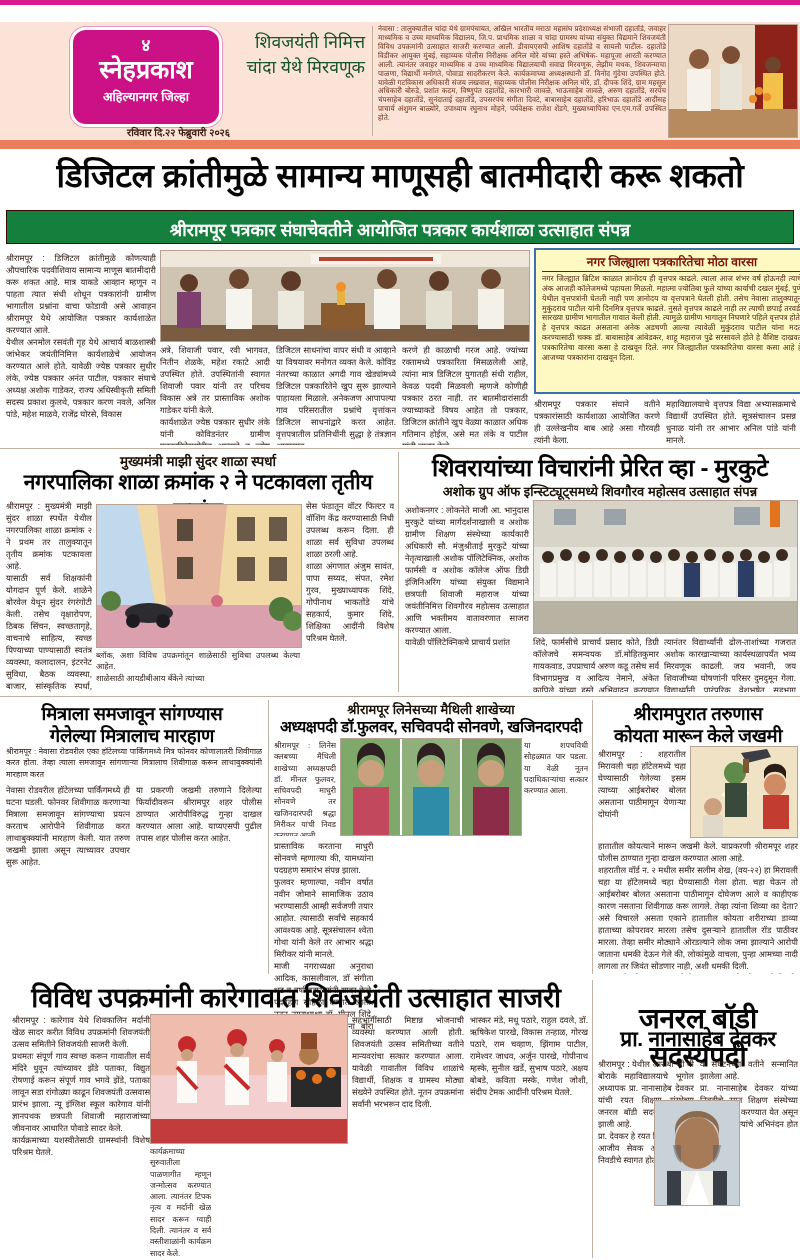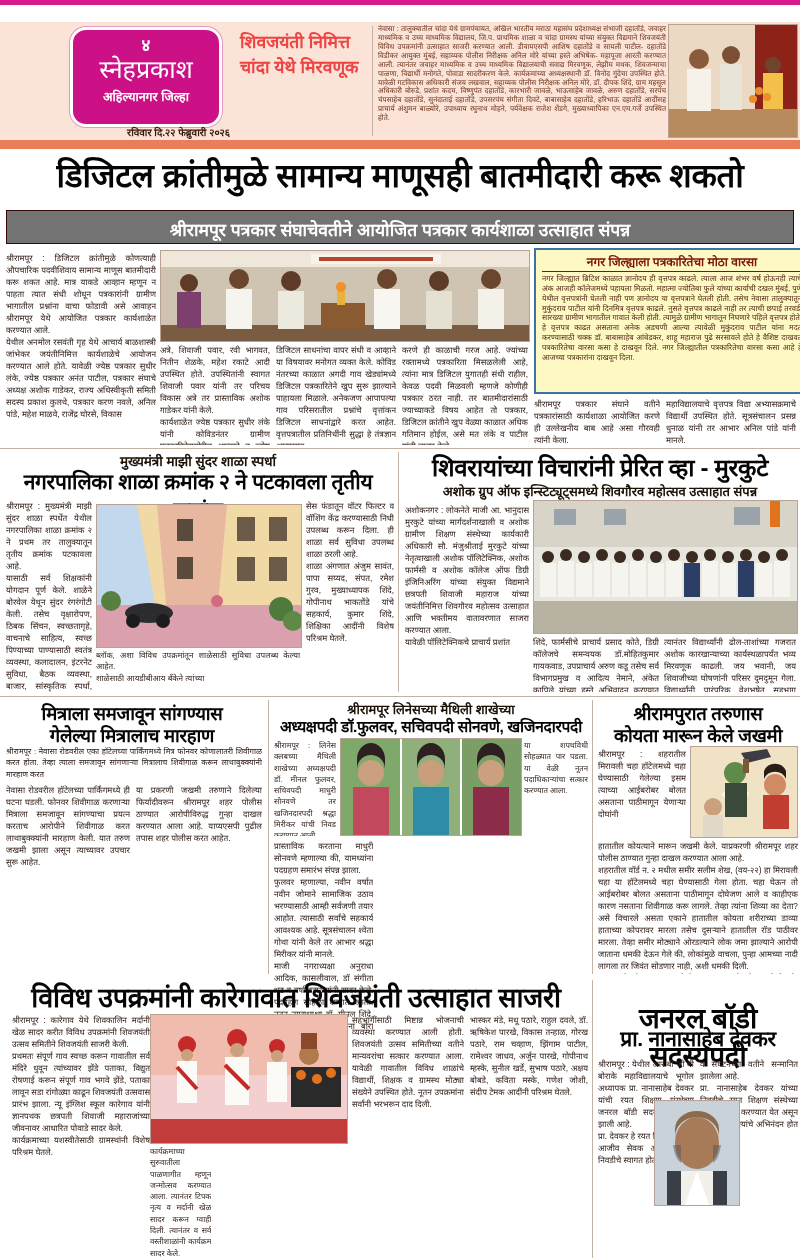--- a/index.html
+++ b/index.html
@@ -19,26 +19,26 @@
 </style>
 </head>
 <body>
 
 <div class="abs" style="left:0;top:0;width:800px;height:5px;background:#d81b8c"></div>
 
 <div class="abs" style="left:0;top:22px;width:800px;height:118px;background:#fbe4d7"></div>
 
 <div class="abs" style="left:70px;top:27px;width:146px;height:94px;background:#cc1086;border:3px solid #ffffff;border-radius:16px;box-shadow:0 0 0 1px #e498c3;text-align:center;color:#fff">
   <div style="font-size:17px;font-weight:bold;margin-top:3px">४</div>
-  <div style="font-size:25px;font-weight:normal;line-height:1.1">स्नेहप्रकाश</div>
+  <div style="font-size:25px;font-weight:bold;line-height:1.1">स्नेहप्रकाश</div>
   <div style="font-size:12.5px;font-weight:bold;margin-top:4px">अहिल्यानगर जिल्हा</div>
 </div>
 <div class="abs" style="left:60px;top:125px;width:170px;text-align:right;font-size:10px;font-weight:bold;color:#3d1a0e">रविवार दि.२२ फेब्रुवारी २०२६</div>
 
-<div class="abs" style="left:240px;top:30px;width:125px;text-align:left;font-size:17.5px;font-weight:bold;line-height:1.45;color:#ef4444;white-space:pre-line">शिवजयंती निमित्त चांदा येथे मिरवणूक</div>
+<div class="abs" style="left:240px;top:30px;width:125px;text-align:right;font-size:17.5px;font-weight:normal;line-height:1.45;color:#14532d;white-space:pre-line">शिवजयंती निमित्त चांदा येथे मिरवणूक</div>
 <div class="abs vline" style="left:372px;top:26px;height:110px"></div>
 
 <div class="abs bt bt-red" style="left:378px;top:25px;width:288px;height:113px;font-size:7.2px;line-height:1.24">नेवासा : तालुक्यातील चांदा येथे ग्रामपंचायत, अखिल भारतीय मराठा महासंघ प्रदेशाध्यक्ष संभाजी दहातोंडे, जवाहर माध्यमिक व उच्च माध्यमिक विद्यालय, जि.प. प्राथमिक शाळा व चांदा ग्रामस्थ यांच्या संयुक्त विद्यमाने शिवजयंती विविध उपक्रमांनी उत्साहात साजरी करण्यात आली. डीवायएसपी आशिष दहातोंडे व सायली पाटील- दहातोंडे विडीकर आयुक्त मुंबई, सहाय्यक पोलीस निरीक्षक अनिल मोरे यांच्या हस्ते अभिषेक- महापूजा आरती करण्यात आली. त्यानंतर जवाहर माध्यमिक व उच्च माध्यमिक विद्यालयाची सवाद्य मिरवणूक, लेझीम मथक, शिवजन्माचा पाळणा, विद्यार्थी मनोगते, पोवाडा सादरीकरण केले. कार्यक्रमाच्या अध्यक्षस्थानी डॉ. विनोद गुंदेचा उपस्थित होते. यावेळी गटविकास अधिकारी संजय लखवाल, सहाय्यक पोलीस निरीक्षक अनिल मोरे, डॉ. दीपक शिंदे, ग्राम महसूल अधिकारी बोरुडे, प्रशांत कदम, विष्णुपंत दहातोंडे, कारभारी जावळे, भाऊसाहेब जावळे, अरुण दहातोंडे, सरपंच चंपसाहेब दहातोंडे, सुनंदाताई दहातोंडे, उपसरपंच संगीता दिवटे, बाबासाहेब दहातोंडे, हरिभाऊ दहातोंडे आदींसह प्राचार्य अंशुमन बाळ्योरे, उपाध्याय रघुनाथ मोहने, पर्यवेक्षक राजेश शेंडगे, मुख्याध्यापिका एन.एम.गर्जे उपस्थित होते.</div>
 
 <div class="abs photo" style="left:668px;top:24px;width:128px;height:112px">
   <svg width="128" height="112" viewBox="0 0 128 112">
     <rect width="128" height="112" fill="#ecd9c4"></rect>
     <rect x="86" y="0" width="42" height="112" fill="#8c2218"></rect>
     <rect x="0" y="84" width="128" height="28" fill="#b78b5e"></rect>
     <circle cx="30" cy="34" r="10" fill="#8a5a3c"></circle>
@@ -49,21 +49,21 @@
       <rect x="94" y="48" width="20" height="36" fill="#f3c04a"></rect>
     <circle cx="90" cy="66" r="4" fill="#e98f2e"></circle>
       <circle cx="98" cy="72" r="4" fill="#e98f2e"></circle>
       <circle cx="84" cy="74" r="4" fill="#e98f2e"></circle>
   </svg>
 </div>
 
 <div class="abs" style="left:0;top:140px;width:800px;height:9px;background:#e87f5a"></div>
 
 <div class="abs headline ctr" style="top:152px;font-size:33px">डिजिटल क्रांतीमुळे सामान्य माणूसही बातमीदारी करू शकतो</div>
-<div class="abs" style="left:6px;top:210px;width:786px;height:32px;background:#737373;border:1px solid #380a03;overflow:hidden">
+<div class="abs" style="left:6px;top:210px;width:786px;height:32px;background:#15803d;border:1px solid #380a03;overflow:hidden">
   <div class="ctr abs" style="top:6px;color:#ffffff;font-size:17.5px;font-weight:bold">श्रीरामपूर पत्रकार संघाचेवतीने आयोजित पत्रकार कार्यशाळा उत्साहात संपन्न</div>
 </div>
 
 <div class="abs bt" style="left:6px;top:252px;width:150px;height:193px">श्रीरामपूर : डिजिटल क्रांतीमुळे कोणत्याही औपचारिक पदवीशिवाय सामान्य माणूस बातमीदारी करू शकत आहे. मात्र याकडे आव्हान म्हणून न पाहता त्यात संधी शोधून पत्रकारांनी ग्रामीण भागातील प्रश्नांना वाचा फोडावी असे आवाहन श्रीरामपूर येथे आयोजित पत्रकार कार्यशाळेत करण्यात आले.
 येथील अनमोल रसवंती गृह येथे आचार्य बाळशास्त्री जांभेकर जयंतीनिमित्त कार्यशाळेचे आयोजन करण्यात आले होते. यावेळी ज्येष्ठ पत्रकार सुधीर लंके, ज्येष्ठ पत्रकार अनंत पाटील, पत्रकार संघाचे अध्यक्ष अशोक गाडेकर, राज्य अधिस्वीकृती समिती सदस्य प्रकाश कुलथे, पत्रकार करण नवले, अनिल पांडे, महेश माळवे, राजेंद्र घोरसे, विकास</div>
 
 <div class="abs photo" style="left:160px;top:250px;width:368px;height:90px">
   <svg width="368" height="90" viewBox="0 0 368 90">
     <rect width="368" height="90" fill="#cfc4b2"></rect>
     <rect x="0" y="0" width="368" height="16" fill="#efe8da"></rect>

